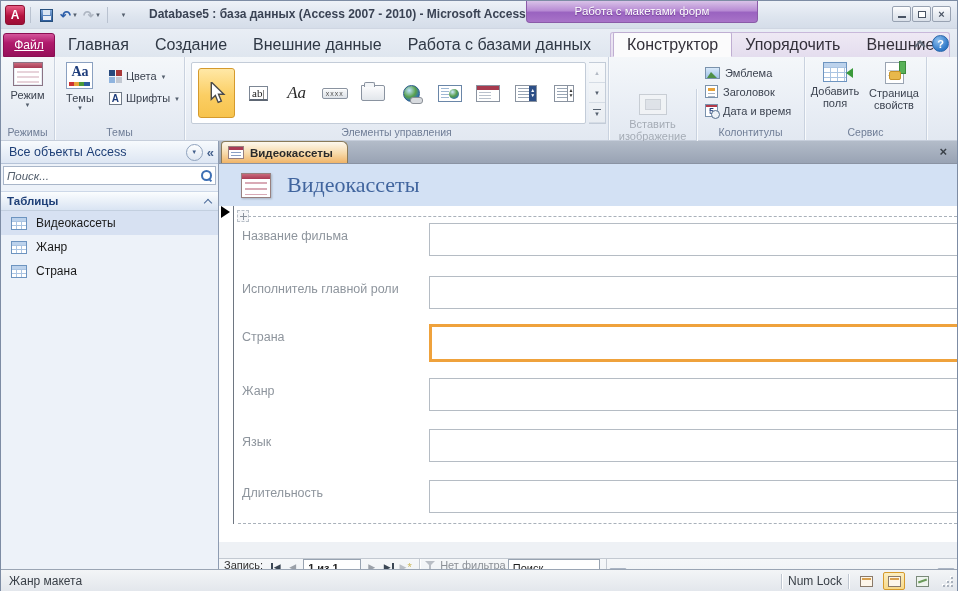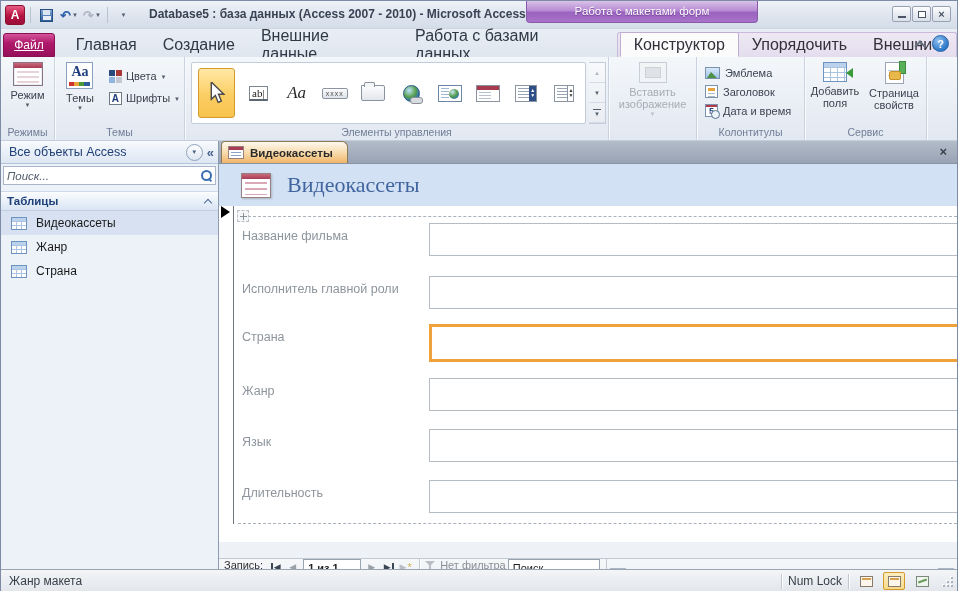--- a/index.html
+++ b/index.html
@@ -25,36 +25,36 @@
     color:#fff; font-size:11.5px; text-align:center; line-height:21px; text-shadow:0 1px 1px #6f3f92; }
   .win-buttons { position:absolute; right:6px; top:5px; display:flex; gap:1px; }
   .win-btn { width:19px; height:16px; border:1px solid #98a2b2; border-radius:2px; background:linear-gradient(#fdfdfe,#e7ebf1 55%,#dbe1ea); display:flex; align-items:center; justify-content:center; }
   .glyph-min { width:8px; height:2px; background:#4a5464; margin-top:6px; }
   .glyph-restore { width:8px; height:7px; border:1px solid #4a5464; background:#fff; }
   .glyph-close { font-size:11px; color:#4a5464; line-height:1; font-weight:bold; }
 
   
   .tabrow { position:relative; height:28px; background:linear-gradient(#e9eef5,#dfe6ef); }
   .tabs { position:absolute; left:2px; top:3px; display:flex; align-items:flex-end; height:25px; }
-  .file-tab { width:52px; height:24px; margin-right:8px; border-radius:3px 3px 0 0; background:linear-gradient(#d4559b,#b01a6c 40%,#96105a); border:1px solid #8a0e52; color:#fff; font-size:12px; display:flex; align-items:center; justify-content:center;text-decoration:underline; }
+  .file-tab { width:52px; height:24px; border-radius:3px 3px 0 0; background:linear-gradient(#d4559b,#b01a6c 40%,#96105a); border:1px solid #8a0e52; color:#fff; font-size:12px; display:flex; align-items:center; justify-content:center;text-decoration:underline; }
   .tab { padding:0 13px; height:24px; display:flex; align-items:center; font-size:16px; color:#2f3845; }
   .ctx-tabs { display:flex; align-items:flex-end; margin-left:6px; height:25px; padding:0 2px; background:linear-gradient(#eee9f4,#e4ddee); border:1px solid #c8b8da; border-bottom:none; border-radius:3px 3px 0 0; }
   .ctx-tabs .tab { color:#33303a; }
   .tab.active { background:#fbfbfc; border:1px solid #bfaed2; border-bottom:1px solid #fbfbfc; border-radius:2px 2px 0 0; height:25px; }
   .tabrow-right { position:absolute; right:8px; top:6px; display:flex; align-items:center; gap:8px; }
   .chevron-up { width:9px; height:9px; position:relative; }
   .chevron-up::before { content:""; position:absolute; left:1px; top:3px; width:6px; height:6px; border-left:2px solid #66707e; border-top:2px solid #66707e; transform:rotate(45deg); }
   .help-btn { width:17px; height:17px; border-radius:50%; background:radial-gradient(circle at 35% 30%, #8fc0ef, #2e78c8 70%); border:1px solid #2a66a8; color:#fff; font-weight:bold; font-size:11px; display:flex; align-items:center; justify-content:center; }
 
   
   .ribbon { position:relative; height:84px; background:linear-gradient(#f4f7fa,#e9eef5 60%,#e2e8f1); border-bottom:1px solid #c6cedb; box-shadow:0 1px 0 #d9d3e6; display:flex; }
   .rgroup { position:relative; height:100%; border-right:1px solid #c9d2df; box-shadow:1px 0 0 #f8fafc; }
   .rgroup-label { position:absolute; left:0; right:0; bottom:2px; text-align:center; font-size:10.5px; color:#6f7d96; }
   .rg-views { width:54px; } .rg-themes { width:130px; } .rg-controls { width:424px; }
-  .rg-image { width:88px; } .rg-hf { width:108px; } .rg-tools { width:122px; }
+  .rg-image { width:88px;margin-top:32px; } .rg-hf { width:108px; } .rg-tools { width:122px; }
   .bigbtn { display:flex; flex-direction:column; align-items:center; padding-top:5px; height:66px; }
   .bigbtn .blabel { font-size:11px; color:#3c4350; margin-top:3px; text-align:center; line-height:12px; }
   .drop-arrow { font-size:6px; color:#55606e; margin-top:1px; }
 
   .mode-icon { width:30px; height:24px; border:1px solid #8b7485; background:#fff; position:relative; box-shadow:0 0 0 1px #e8edf4 inset; }
   .mode-icon::before { content:""; position:absolute; left:0; top:0; right:0; height:5px; background:linear-gradient(#c96a7c,#a93a54); }
   .mode-icon::after { content:""; position:absolute; left:3px; top:8px; right:3px; height:12px;
     background:repeating-linear-gradient(#e7d3da 0 2px, transparent 2px 5px); }
 
   .themes-icon { width:27px; height:27px; border:1px solid #8aa0c0; background:#fff; position:relative; font-family:"Liberation Serif",serif; }

